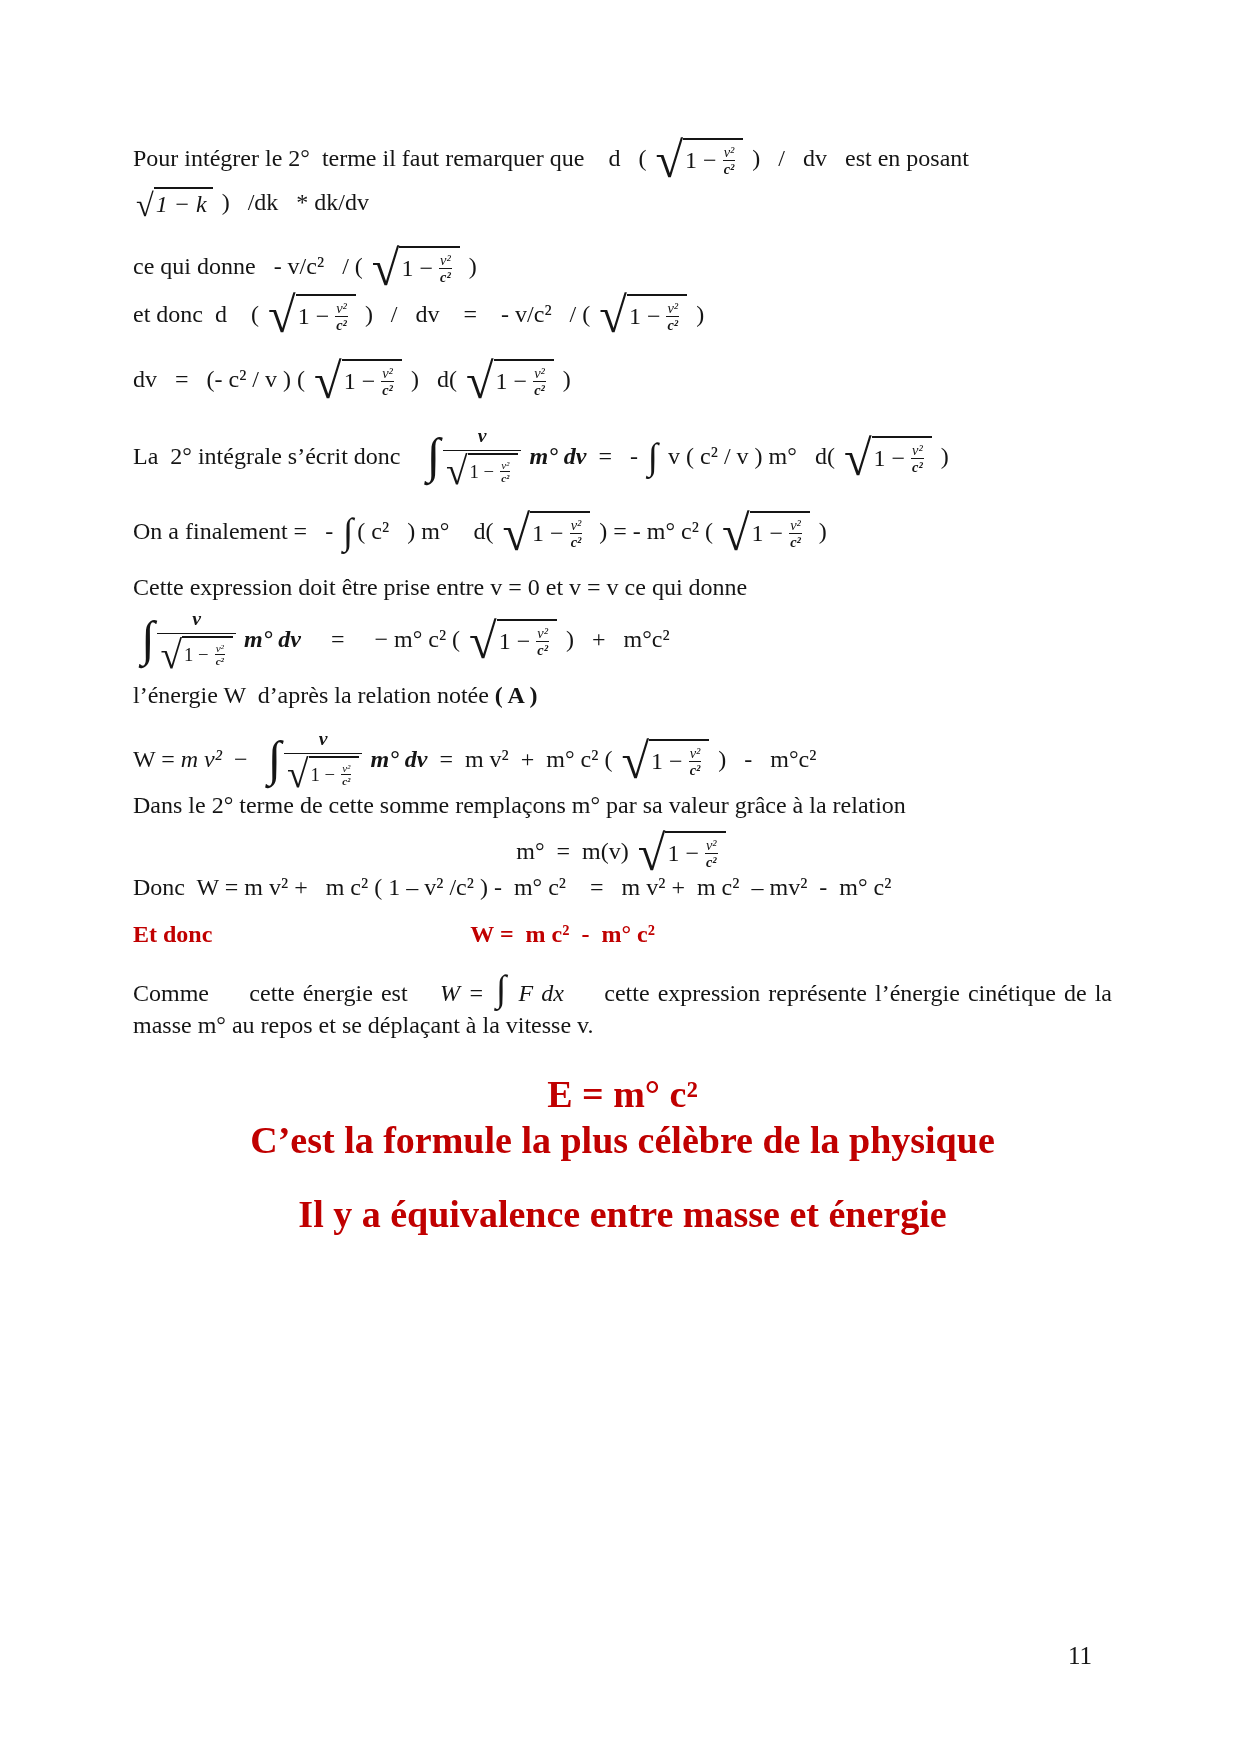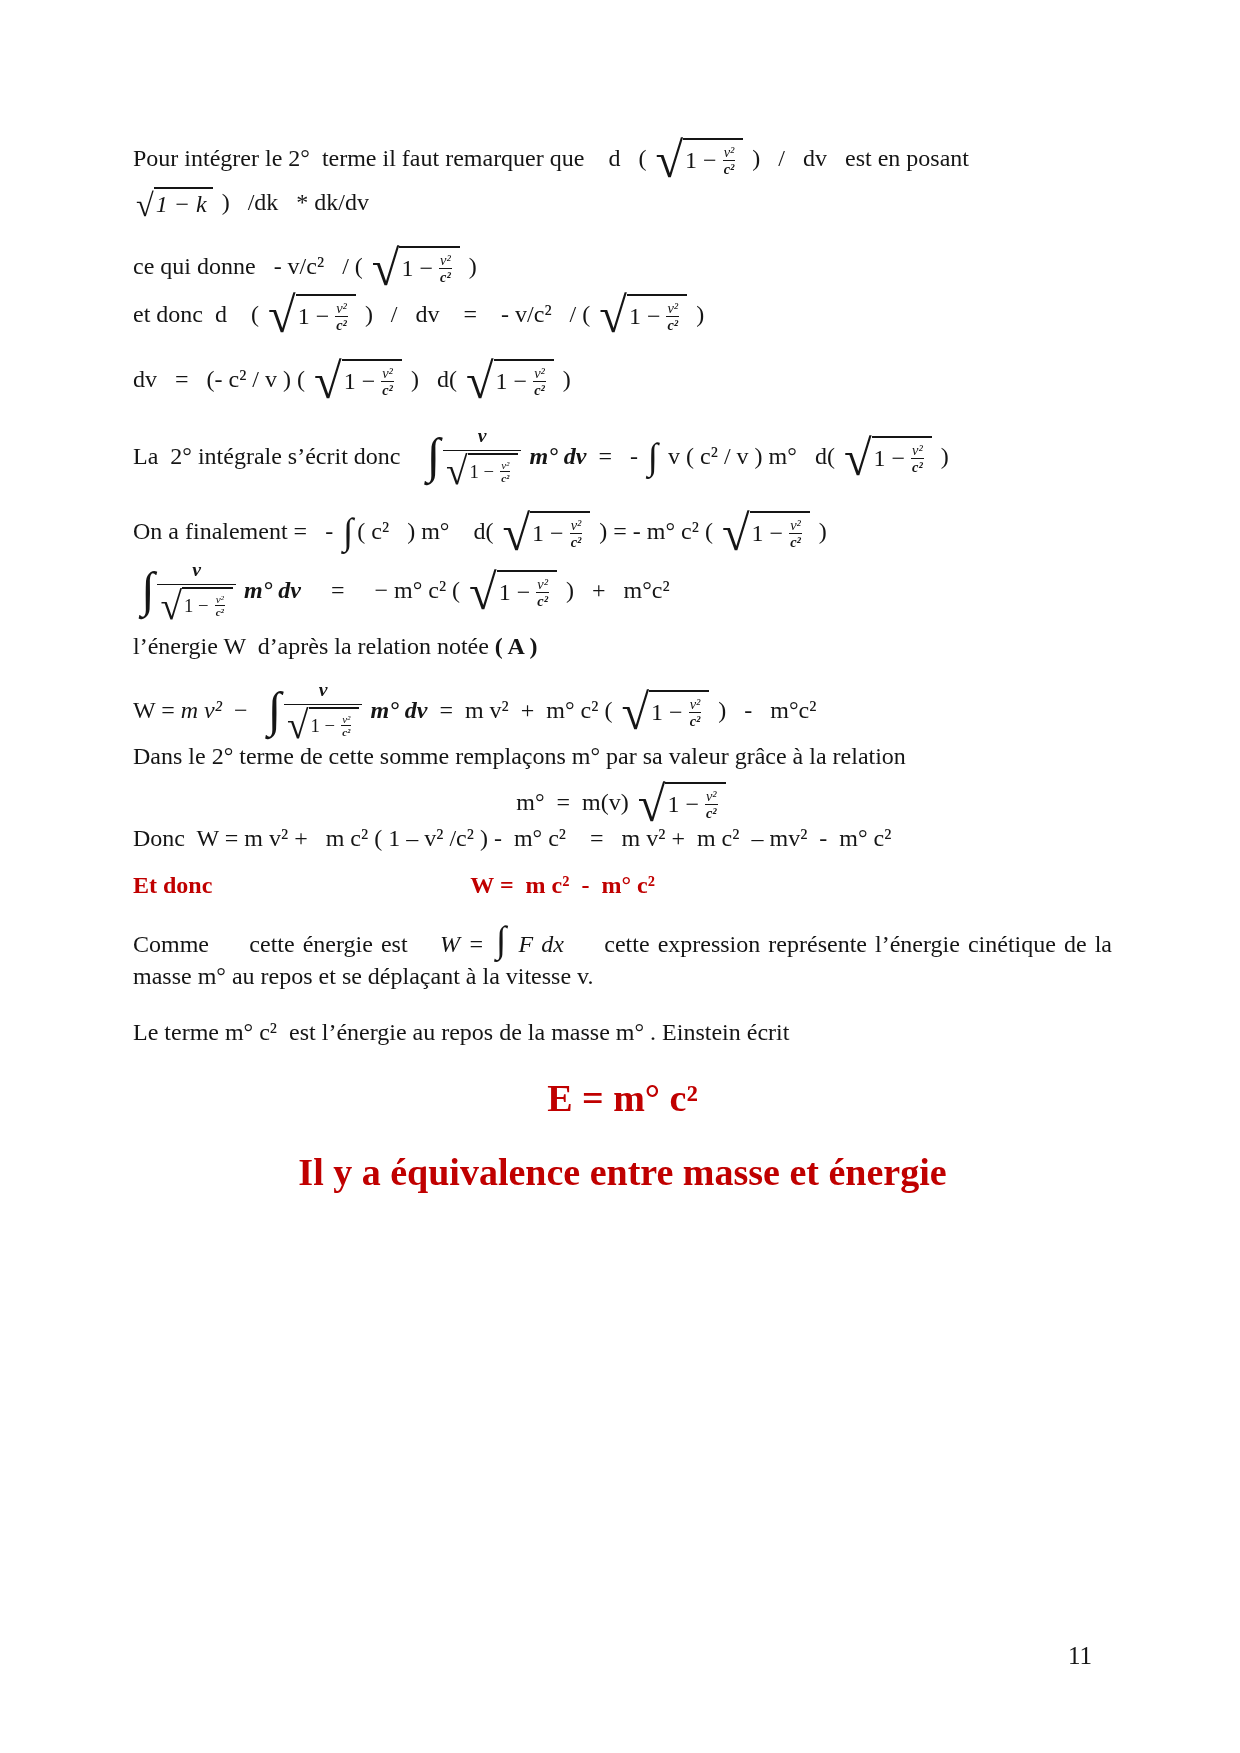--- a/index.html
+++ b/index.html
@@ -148,20 +148,23 @@
         <span class="rc"><span class="rpre">1 −</span><span class="frac"><span class="num">v²</span><span class="den">c²</span></span></span>
 </span>
       <span class="tx"> ) = - m° c² ( </span>
       <span class="sqrt">
   <span class="rad">√</span>
         <span class="rc"><span class="rpre">1 −</span><span class="frac"><span class="num">v²</span><span class="den">c²</span></span></span>
 </span>
       <span class="tx"> )</span>
   </div>
 
+  <div class="trow m-p7">
+    <span class="wrap">Cette expression doit être prise entre v = 0 et v = v ce qui donne</span>
+  </div>
 
   <div class="row m-p8">
     <span class="intfrac">
   <span class="int">∫</span>
         <span class="vfrac">
           <span class="vnum">v</span>
           <span class="vden">
             <span class="sqrt">
   <span class="rad">√</span>
               <span class="rc"><span class="rpre">1 −</span><span class="frac"><span class="num">v²</span><span class="den">c²</span></span></span>
@@ -226,27 +229,27 @@
 
   <div class="row m-p14">
     <span class="tx red">Et donc</span>
       <span class="tx red p14gap">W =  m c²  -  m° c²</span>
   </div>
 
   <div class="trow m-p15 justify">
     <span class="wrap">Comme     cette énergie est    </span><span class="wrap it">W = </span><span class="int-inline">∫</span><span class="wrap it"> F dx</span><span class="wrap">     cette expression représente l’énergie cinétique de la masse m° au repos et se déplaçant à la vitesse v.</span>
   </div>
 
-  <div class="trow m-p16">
-    <span class="wrap">Le terme m° c²  est l’énergie au repos de la masse m° . Einstein écrit</span>
-  </div>
 
   <div class="trow m-h1 h-red">
     <span>E = m° c²</span>
   </div>
 
+  <div class="trow m-h2 h-red">
+    <span>C’est la formule la plus célèbre de la physique</span>
+  </div>
 
   <div class="trow m-h3 h-red">
     <span>Il y a équivalence entre masse et énergie</span>
   </div>
 
   <div class="pagenum">11</div>
 </div>
 
 </body></html>

